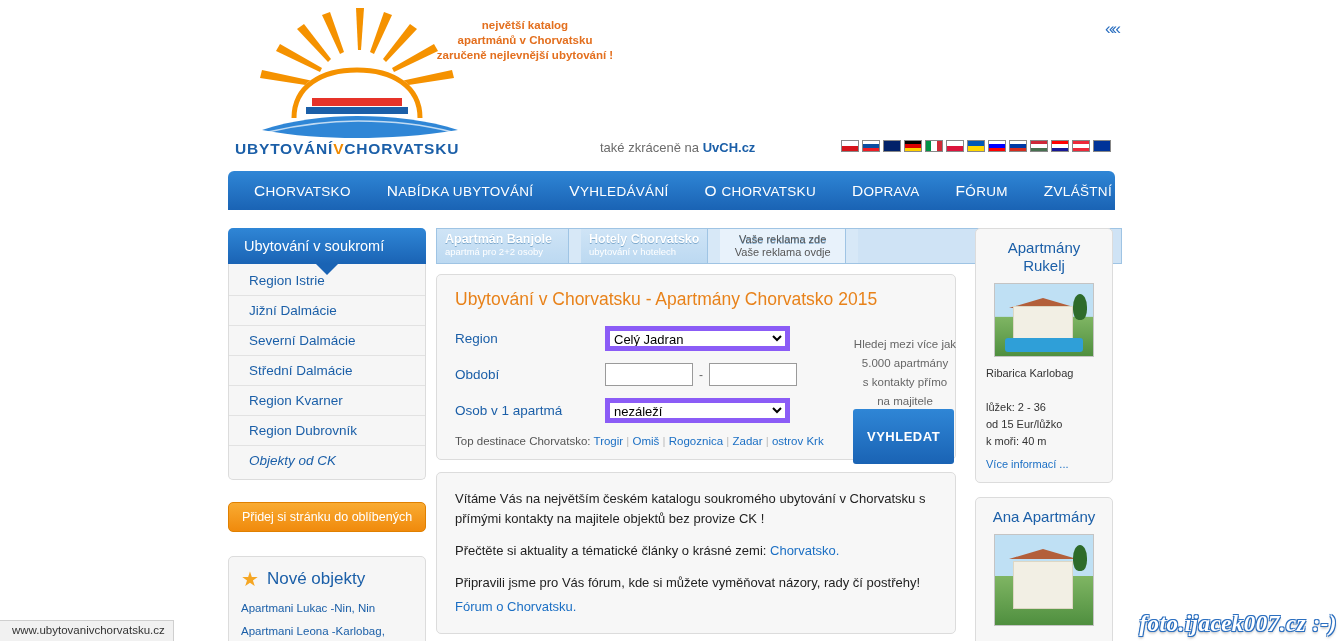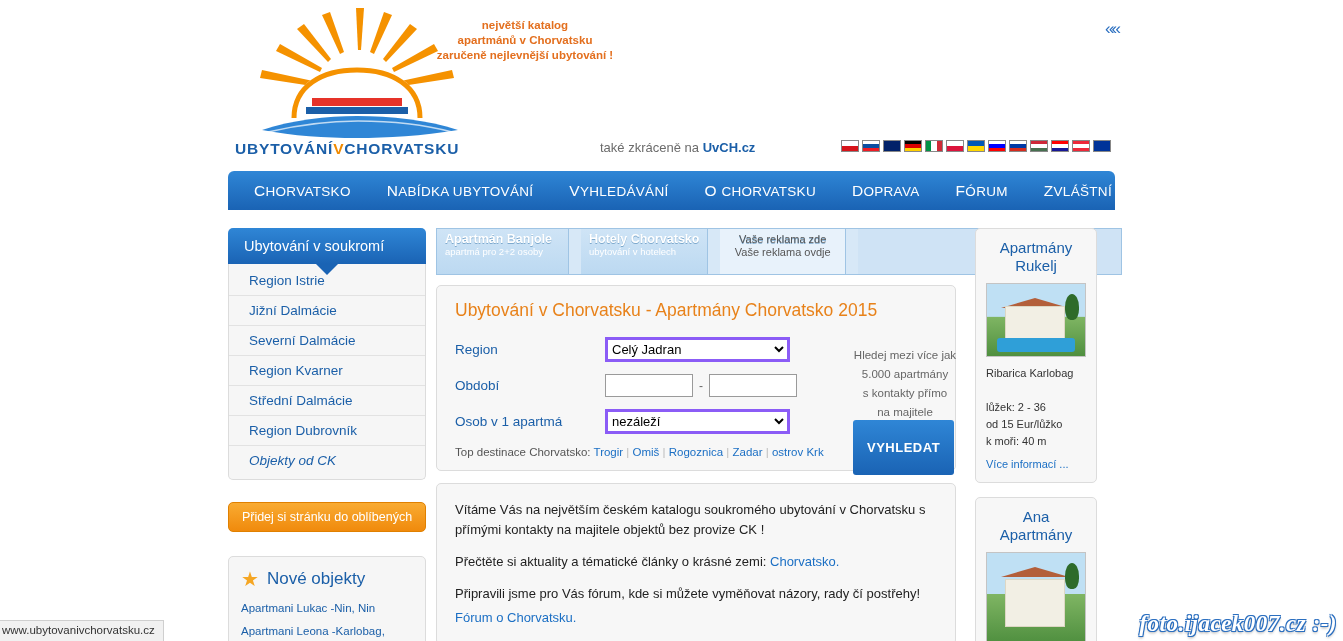--- a/index.html
+++ b/index.html
@@ -202,21 +202,21 @@
   
   .main {
     position: absolute;
     left: 436px; top: 18px;
     width: 520px;
   }
   .adrow {
     display: flex;
     gap: 12px;
     width: 686px;
-    height: 47px;
+    height: 36px;
     border: 1px solid #9fc4e4;
     background: #d7e8f7;
   }
   .adcell {
     border-right: 1px solid #9fc4e4;
     padding: 3px 8px 0 8px;
     background: linear-gradient(#cfe4f6, #bcd9f1);
   }
   .adcell:last-child { border-right: none; }
   .adcell .t1 {
@@ -256,21 +256,21 @@
   .form-label {
     width: 150px;
     font-size: 13.5px;
     color: #1b5fa8;
   }
   select.inp {
     width: 185px;
     height: 25px;
     font-size: 13px;
     font-family: "Liberation Sans", sans-serif;
-    border: 3px solid #8b5cf6;
+    border: 5px solid #8b5cf6;
     background: #fff;
   }
   .date-in {
     width: 88px; height: 23px;
     border: 1px solid #9a9a9a;
     background: #fff;
     font-size: 12px;
     font-family: "Liberation Sans", sans-serif;
   }
   .dash { margin: 0 6px; color: #666; font-size: 12px; }
@@ -323,21 +323,21 @@
   .intro p { margin: 0 0 12px 0; }
   .intro p:last-child { margin-bottom: 0; }
 
   
   .rightcol {
     position: absolute;
     left: 975px; top: 18px;
     width: 138px;
   }
   .rbox {
-    width: 122px;
+    width: 138px;
     background: #f7f7f7;
     border: 1px solid #dcdcdc;
     border-radius: 5px;
     padding: 10px 10px 12px 10px;
     margin-bottom: 14px;
   }
   .rbox-title {
     color: #1b5fa8;
     font-size: 13px;
     text-align: center;
@@ -399,21 +399,21 @@
   
   .statusbar {
     position: absolute;
     left: 0; bottom: 0;
     height: 21px;
     background: #f1f1f1;
     border-top: 1px solid #cfcfcf;
     border-right: 1px solid #cfcfcf;
     font-size: 11.5px;
     color: #333;
-    padding: 3px 8px 0 2px;
+    padding: 3px 8px 0 12px;
     white-space: nowrap;
   }
   .watermark {
     position: absolute;
     right: 6px; bottom: 4px;
     font-family: "Liberation Serif", serif;
     font-weight: bold;
     font-style: italic;
     font-size: 23px;
     color: #ffffff;
@@ -496,22 +496,22 @@
   </div>
 
   <div class="content">
 
     <div class="sidebar">
       <div class="side-head">Ubytování v soukromí</div>
       <div class="side-list">
         <div class="side-item">Region Istrie</div>
         <div class="side-item">Jižní Dalmácie</div>
         <div class="side-item">Severní Dalmácie</div>
+        <div class="side-item">Střední Dalmácie</div>
         <div class="side-item">Region Kvarner</div>
-        <div class="side-item">Střední Dalmácie</div>
         <div class="side-item">Region Dubrovník</div>
         <div class="side-item italic">Objekty od CK</div>
       </div>
 
       <div class="fav-btn">Přidej si stránku do oblíbených</div>
 
       <div class="new-box">
         <div class="new-box-title">
           <span class="star">★</span>
           <span>Nové objekty</span>

